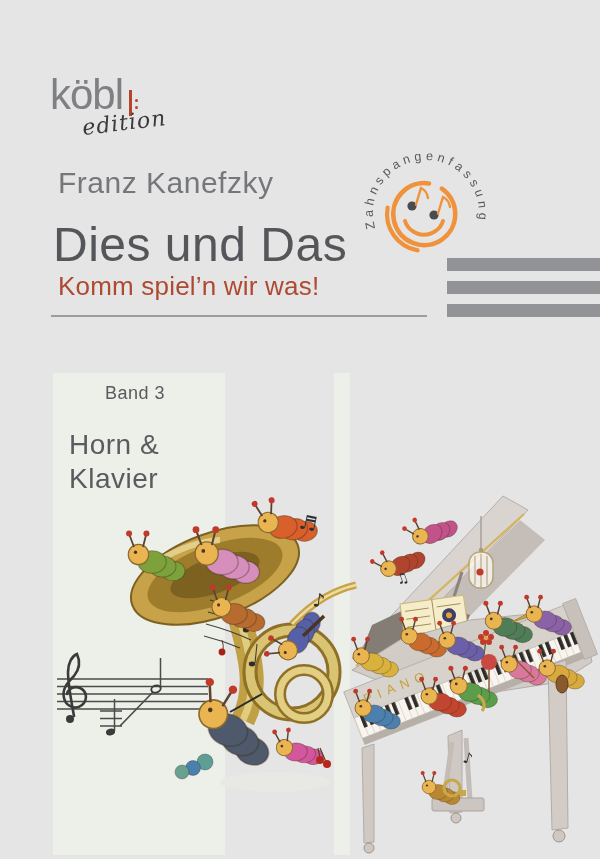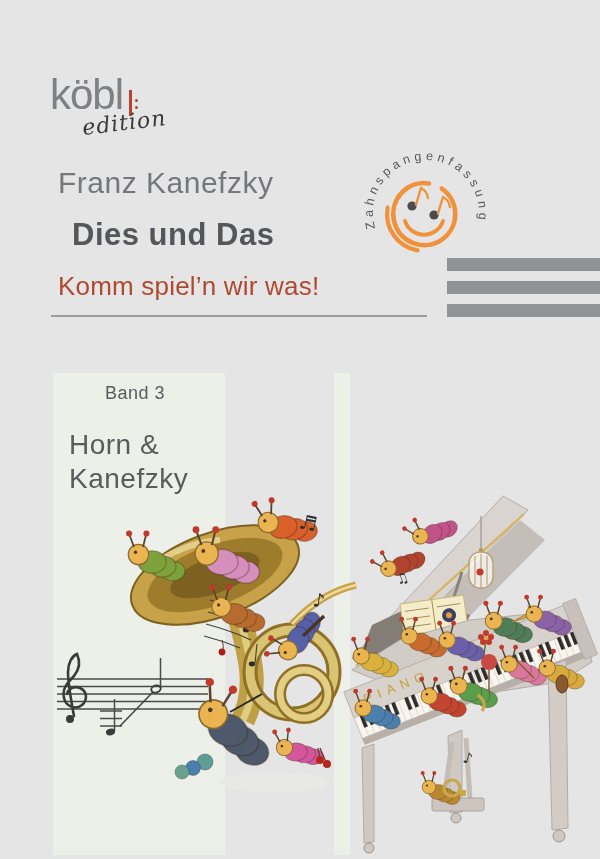--- a/index.html
+++ b/index.html
@@ -17,21 +17,21 @@
   .repeat-mark{position:absolute;left:79px;top:16px;width:3px;height:26px;background:#b5442f;}
   .repeat-dot{position:absolute;width:3px;height:3px;border-radius:50%;background:#b5442f;}
   .rd1{left:85px;top:25px;} .rd2{left:85px;top:32px;}
   .logo-script{
     position:absolute;left:32px;top:36px;font-family:"DejaVu Serif",serif;
     font-style:italic;font-size:22px;color:#3a3a3c;transform:rotate(-7deg);
     letter-spacing:1px;
   }
   
   .author{position:absolute;left:58px;top:166px;font-size:30px;font-weight:300;color:#76777a;letter-spacing:.5px;z-index:2;}
-  .title{position:absolute;left:72px;top:217px;font-size:31px;font-weight:700;color:#55565a;letter-spacing:.5px;z-index:2;}
+  .title{position:absolute;left:53px;top:217px;font-size:48px;font-weight:400;color:#55565a;letter-spacing:.5px;z-index:2;}
   .subtitle{position:absolute;left:58px;top:271px;font-size:26px;font-weight:400;color:#ad4a31;letter-spacing:.2px;z-index:2;}
   .rule{position:absolute;left:51px;top:315px;width:376px;height:2px;background:#9b9c9e;z-index:2;}
   .series{position:absolute;left:56px;top:332px;font-size:23px;font-weight:300;color:#6f7073;letter-spacing:-.2px;z-index:2;}
   
   .bar{position:absolute;left:447px;width:153px;height:13px;background:#919396;z-index:2;}
   .bar1{top:258px;} .bar2{top:281px;} .bar3{top:304px;}
   
   .band{position:absolute;left:69px;top:383px;z-index:2;color:#5a5b5e;}
   .band-volume{font-size:18px;font-weight:400;letter-spacing:.5px;margin-left:36px;}
   .band-instr{margin-top:24px;font-size:28px;font-weight:400;line-height:1.22;letter-spacing:.5px;}
@@ -61,21 +61,21 @@
   <div class="rule"></div>
 
   <div class="bar bar1"></div>
   <div class="bar bar2"></div>
   <div class="bar bar3"></div>
 
   <div class="band">
     <div class="band-volume">Band 3</div>
     <div class="band-instr">
       <div>Horn &amp;</div>
-      <div>Kanefzky</div>
+      <div>Klavier</div>
     </div>
   </div>
 
   <svg class="art" width="600" height="859" viewBox="0 0 600 859">
     <defs>
       <g id="cat">
         <ellipse cx="14" cy="6" rx="8" ry="6.5" fill="currentColor" stroke="rgba(60,40,20,.35)" stroke-width="0.8"></ellipse>
         <ellipse cx="7" cy="3" rx="9" ry="7" fill="currentColor" stroke="rgba(60,40,20,.35)" stroke-width="0.8"></ellipse>
         <ellipse cx="0" cy="0" rx="9.5" ry="7.5" fill="currentColor" stroke="rgba(60,40,20,.35)" stroke-width="0.8"></ellipse>
         <circle cx="-9" cy="-5" r="6.8" fill="#eab550" stroke="#8a6a30" stroke-width="0.8"></circle>

